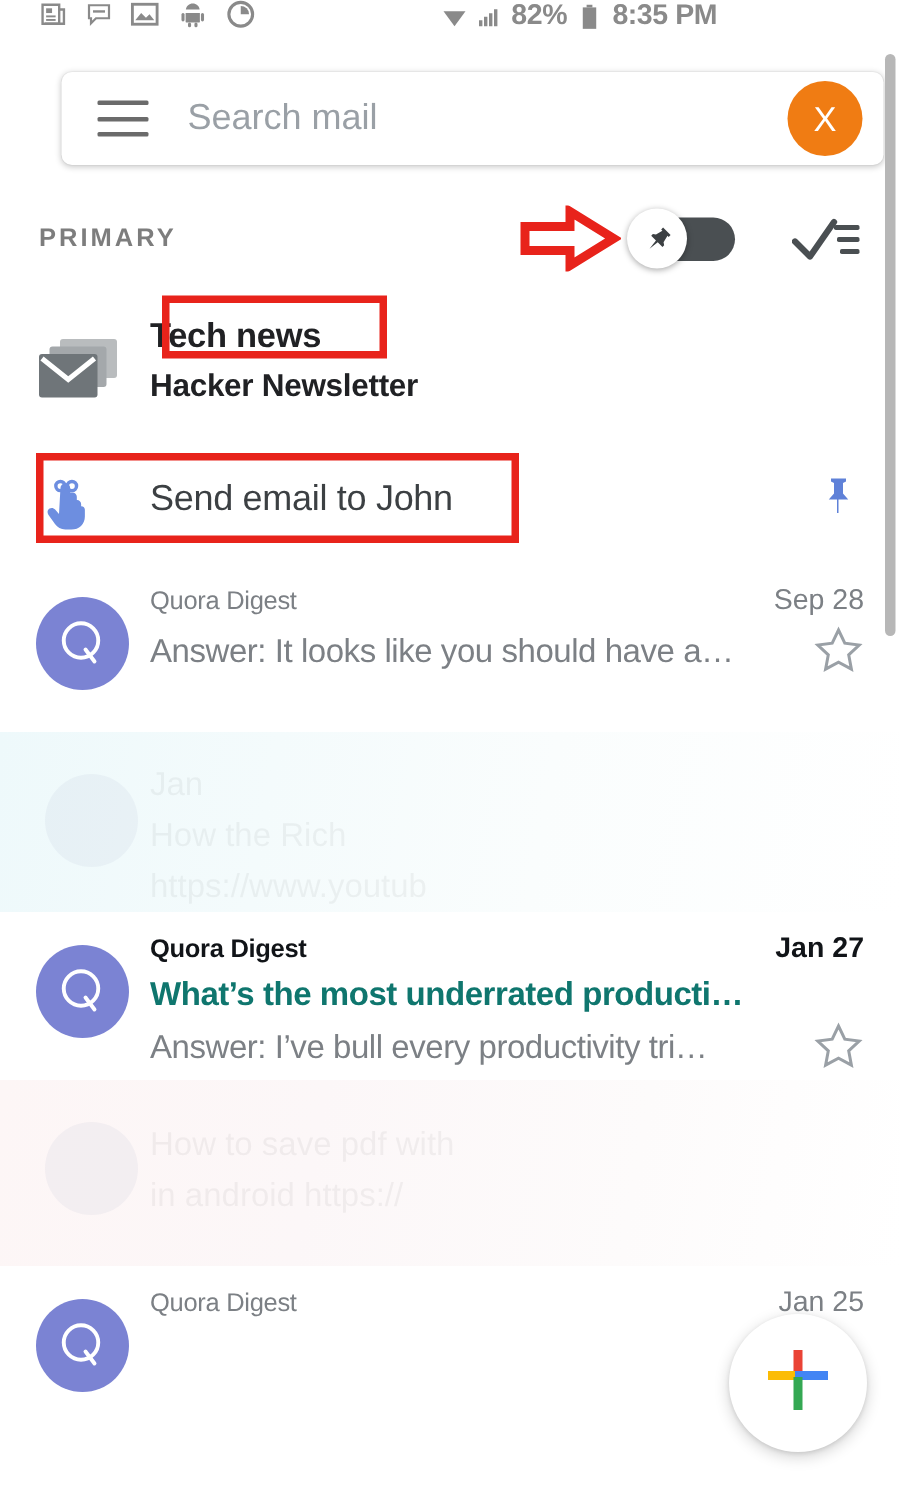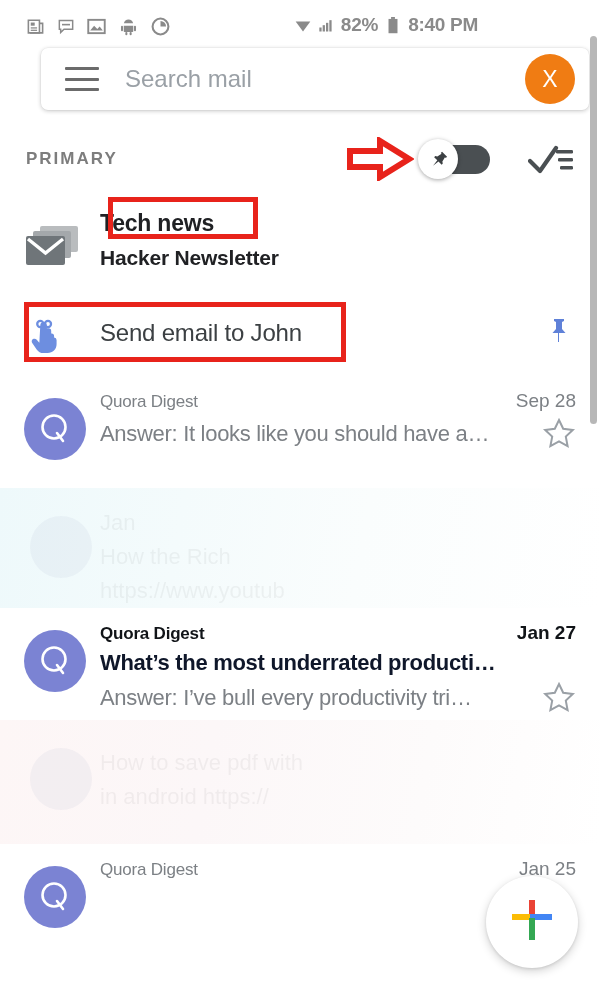--- a/index.html
+++ b/index.html
@@ -12,21 +12,21 @@
   .screen {
     position: relative;
     width: 600px; height: 1000px;
     background: #ffffff;
   }
 
   
   .statusbar {
     position: absolute; top: 0; left: 0;
     width: 492px; height: 36px;
-    display: flex; align-items: flex-end;
+    display: flex; align-items: flex-start;
     padding: 0 14px;
     background: #ffffff;
   }
   .status-left { display: flex; align-items: center; gap: 13px; margin-left: 12px; }
   .status-right { margin-left: auto; display: flex; align-items: center; gap: 7px; }
   .sicon { width: 19px; height: 19px; display: block; fill: #8a8a8a; }
   .sicon-sm { width: 16px; height: 17px; display: block; fill: #8a8a8a; }
   .status-text {
     font-size: 19px; color: #8a8a8a; font-weight: 600;
     letter-spacing: -.2px; white-space: nowrap;
@@ -154,21 +154,21 @@
     white-space: nowrap; overflow: hidden; flex: 1;
   }
   .star-icon { width: 34px; height: 34px; flex-shrink: 0; margin-left: 4px; cursor: pointer; }
 
   .read .mail-sender { color: #7c8085; font-weight: normal; }
   .read .mail-date   { color: #7c8085; font-weight: normal; }
   .read .mail-subject{ color: #7c8085; font-weight: normal; }
 
   .unread .mail-sender { color: #111418; font-weight: bold; }
   .unread .mail-date   { color: #111418; font-weight: bold; }
-  .unread .mail-subject{ color: #0f172a; font-weight: bold; }
+  .unread .mail-subject{ color: #0f766e; font-weight: bold; }
 
   
   .ghost { position: relative; width: 600px; overflow: hidden; }
   .ghost-a { height: 120px; background: linear-gradient(100deg,#eef9fb 0%,#f4fbfc 30%,#fafdfd 60%,#ffffff 100%); }
   .ghost-b { height: 124px; background: linear-gradient(100deg,#fdf6f6 0%,#fcf7f8 35%,#fdfbfb 70%,#ffffff 100%); }
   .ghost .g-text { opacity: .055; padding: 22px 24px 0 100px; }
   .ghost .g-avatar { position: absolute; left: 30px; top: 28px; width: 62px; height: 62px; border-radius: 50%; background: #9aa4c9; opacity: .10; }
   .ghost .g-l1 { font-size: 22px; color: #333; white-space: nowrap; }
   .ghost .g-l2 { font-size: 22px; color: #333; margin-top: 8px; white-space: nowrap; }
   .ghost .g-l3 { font-size: 22px; color: #333; margin-top: 8px; white-space: nowrap; }
@@ -253,21 +253,21 @@
             <rect x="17" y="2" width="3.4" height="17"></rect>
           </svg>
       </span>
       <span class="status-text">82%</span>
       <span>
         <svg class="sicon-sm" viewBox="0 0 14 22">
             <rect x="4.5" y="0" width="5" height="2.5"></rect>
             <rect x="1.2" y="2.5" width="11.6" height="18.5"></rect>
           </svg>
       </span>
-      <span class="status-time">8:40 PM</span>
+      <span class="status-time">8:35 PM</span>
     </div>
   </div>
 
   <div class="searchbar">
     <div class="hamburger">
       <i></i>
         <i></i>
         <i></i>
     </div>
     <input class="search-input" type="text" placeholder="Search mail" style="">

